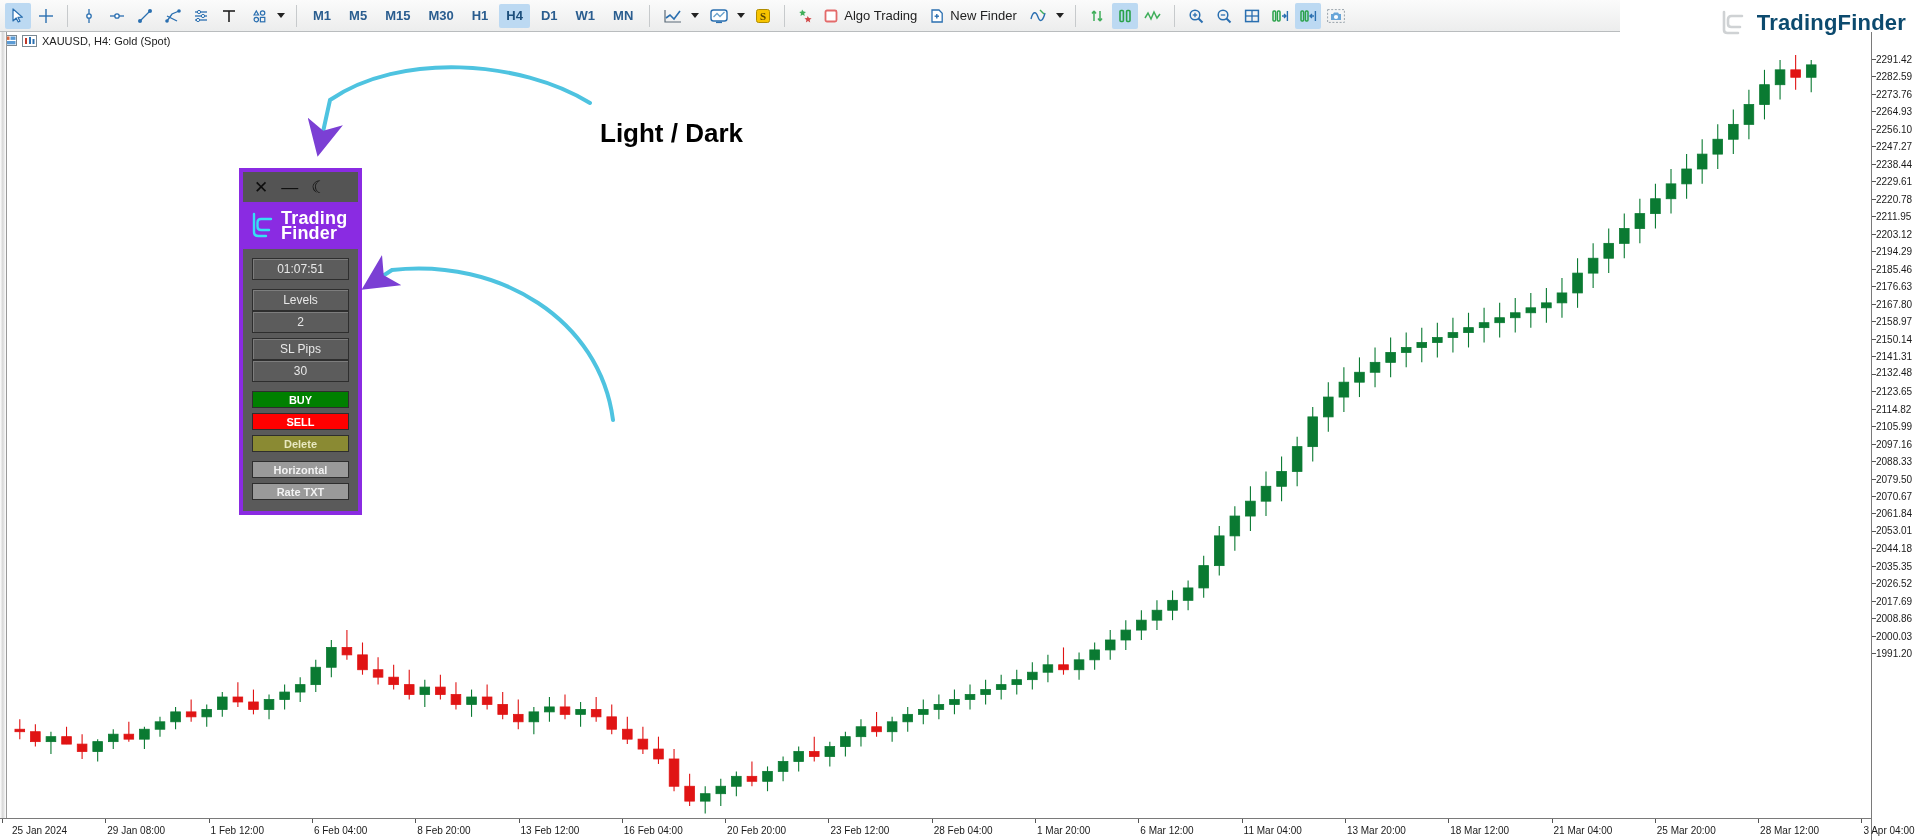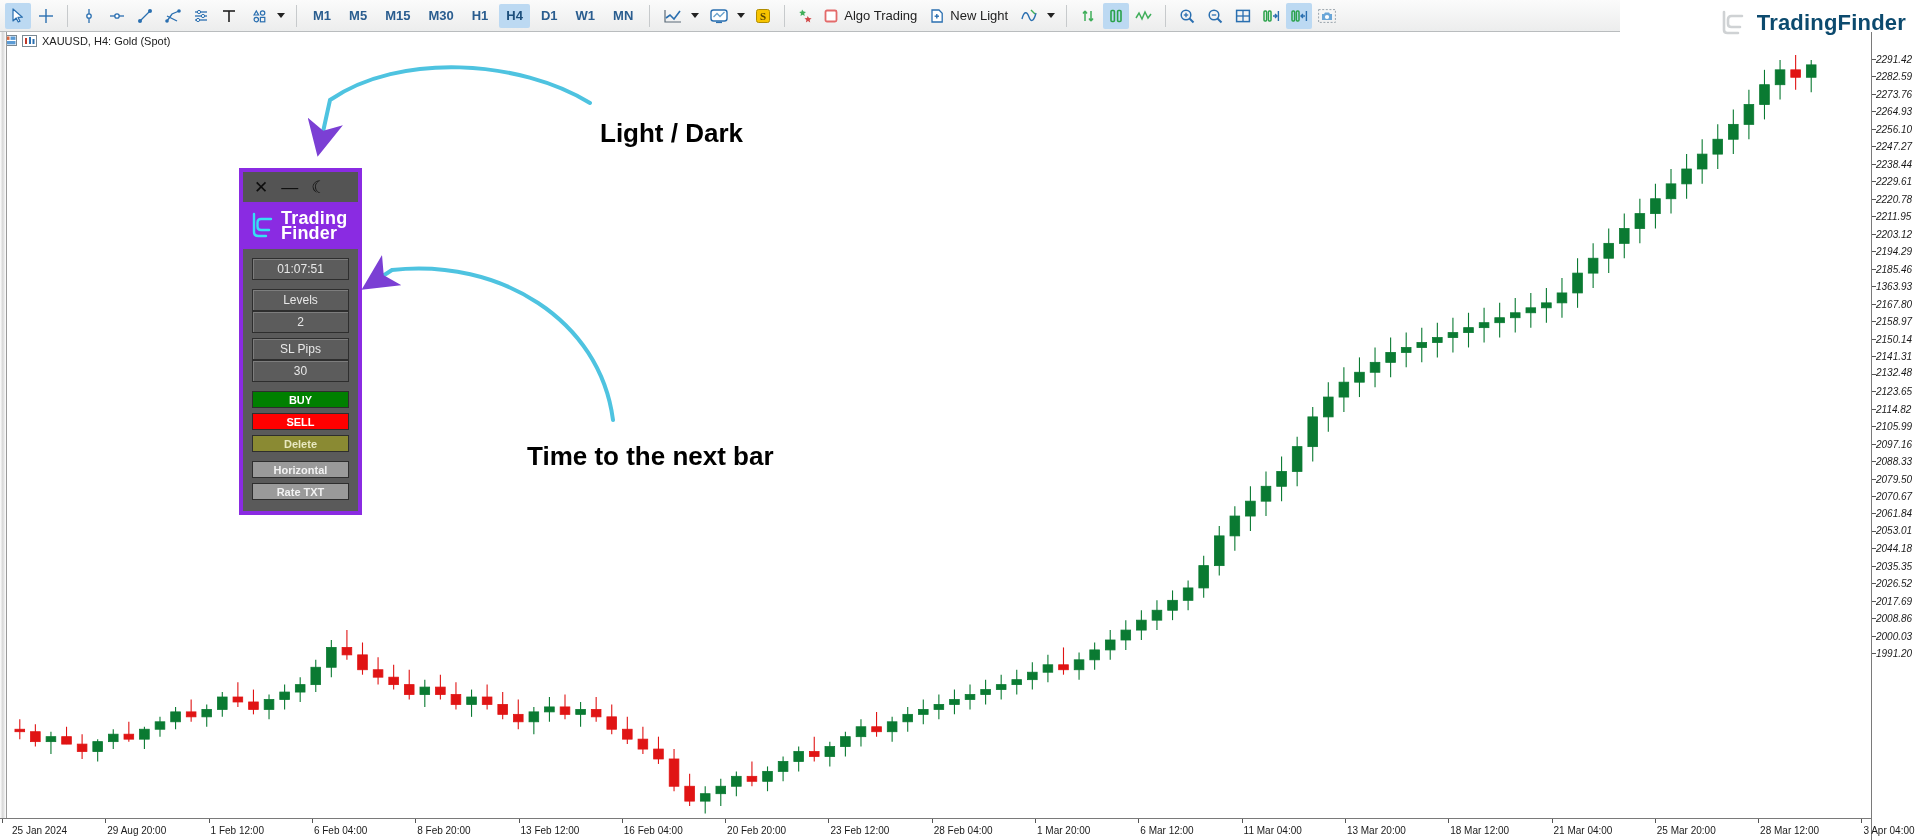--- a/index.html
+++ b/index.html
@@ -70,21 +70,20 @@
   .sym-ico2 { width: 15px; height: 12px; }
   .sym-text { font-size: 11px; color: #222; white-space: nowrap; }
 
   .plot { position: absolute; left: 0; top: 0; width: 1871px; height: 788px; }
   .plot svg { display: block; }
 
   
   .price-axis {
     position: absolute; right: 0; top: 0; width: 49px; height: 808px;
     border-left: 1px solid #7a7a7a;
-    font-style: italic;
   }
   .price-lbl {
     position: absolute; left: 4px;
     font-size: 10px; color: #1a1a1a; white-space: nowrap;
     transform: translateY(-50%);
   }
   .price-tick {
     position: absolute; left: 0; width: 4px; height: 1px; background: #555;
   }
   
@@ -283,21 +282,21 @@
       </svg>
       <span class="tb-label">Algo Trading</span>
     </div>
 
     <div class="tb-btn" style="padding:0 4px 0 6px">
       <svg class="ico" width="16" height="16" viewBox="0 0 16 16">
         <path d="M3 2 h7 l3.2 3.2 V14 H3 Z" fill="#fff" stroke="#2a6fb0" stroke-width="1.3"></path>
         <line x1="7.8" y1="6" x2="7.8" y2="10.4" stroke="#2a6fb0" stroke-width="1.4"></line>
         <line x1="5.6" y1="8.2" x2="10" y2="8.2" stroke="#2a6fb0" stroke-width="1.4"></line>
       </svg>
-      <span class="tb-label">New Light</span>
+      <span class="tb-label">New Finder</span>
     </div>
 
     <div class="tb-combo">
       <div class="tb-btn">
         <svg class="ico" width="20" height="18" viewBox="0 0 20 18">
           <path d="M3 12 C5 4, 8 4, 10 10 S15 14, 17 6" fill="none" stroke="#2a6fb0" stroke-width="1.4"></path>
           <path d="M12 3 L16 7" stroke="#3fae5a" stroke-width="1.4"></path>
         </svg>
       </div>
       <div class="caret"></div>
@@ -658,21 +657,21 @@
         <div class="price-lbl" style="top: 166.84px;">2220.78</div>
         <div class="price-tick" style="top: 184.32px;"></div>
         <div class="price-lbl" style="top: 184.32px;">2211.95</div>
         <div class="price-tick" style="top: 201.8px;"></div>
         <div class="price-lbl" style="top: 201.8px;">2203.12</div>
         <div class="price-tick" style="top: 219.28px;"></div>
         <div class="price-lbl" style="top: 219.28px;">2194.29</div>
         <div class="price-tick" style="top: 236.76px;"></div>
         <div class="price-lbl" style="top: 236.76px;">2185.46</div>
         <div class="price-tick" style="top: 254.24px;"></div>
-        <div class="price-lbl" style="top: 254.24px;">1363.93</div>
+        <div class="price-lbl" style="top: 254.24px;">2176.63</div>
         <div class="price-tick" style="top: 271.72px;"></div>
         <div class="price-lbl" style="top: 271.72px;">2167.80</div>
         <div class="price-tick" style="top: 289.2px;"></div>
         <div class="price-lbl" style="top: 289.2px;">2158.97</div>
         <div class="price-tick" style="top: 306.68px;"></div>
         <div class="price-lbl" style="top: 306.68px;">2150.14</div>
         <div class="price-tick" style="top: 324.16px;"></div>
         <div class="price-lbl" style="top: 324.16px;">2141.31</div>
         <div class="price-tick" style="top: 341.64px;"></div>
         <div class="price-lbl" style="top: 340px;">2132.48</div>
@@ -707,21 +706,21 @@
         <div class="price-tick" style="top: 603.84px;"></div>
         <div class="price-lbl" style="top: 603.84px;">2000.03</div>
         <div class="price-tick" style="top: 621.32px;"></div>
         <div class="price-lbl" style="top: 621.32px;">1991.20</div>
       </div>
 
     <div class="time-axis">
         <div class="time-tick" style="left: 2px;"></div>
         <div class="time-lbl" style="left: 12px;">25 Jan 2024</div>
         <div class="time-tick" style="left: 105.3px;"></div>
-        <div class="time-lbl" style="left: 107.3px;">29 Aug 20:00</div>
+        <div class="time-lbl" style="left: 107.3px;">29 Jan 08:00</div>
         <div class="time-tick" style="left: 208.6px;"></div>
         <div class="time-lbl" style="left: 210.6px;">1 Feb 12:00</div>
         <div class="time-tick" style="left: 311.9px;"></div>
         <div class="time-lbl" style="left: 313.9px;">6 Feb 04:00</div>
         <div class="time-tick" style="left: 415.2px;"></div>
         <div class="time-lbl" style="left: 417.2px;">8 Feb 20:00</div>
         <div class="time-tick" style="left: 518.5px;"></div>
         <div class="time-lbl" style="left: 520.5px;">13 Feb 12:00</div>
         <div class="time-tick" style="left: 621.8px;"></div>
         <div class="time-lbl" style="left: 623.8px;">16 Feb 04:00</div>
@@ -796,15 +795,14 @@
       </marker>
       <marker id="ah2" markerWidth="9" markerHeight="9" refX="5" refY="4.5" orient="auto">
         <path d="M0,0 L9,4.5 L0,9 L2.4,4.5 Z" fill="#7b3fd4"></path>
       </marker>
     </defs>
     <path d="M590,103 C520,60 400,52 330,100 L321,141" fill="none" stroke="#4ec3e0" stroke-width="4" stroke-linecap="round" marker-end="url(#ah1)"></path>
     <path d="M613,420 C600,320 500,258 392,270 L375,281" fill="none" stroke="#4ec3e0" stroke-width="4" stroke-linecap="round" marker-end="url(#ah2)"></path>
   </svg>
 
   <div class="anno-text" style="left:600px; top:118px;">Light / Dark</div>
-  <div class="anno-text" style="left:527px; top:441px;">Time to the next bar</div>
 
 </div>
 
 </body></html>

